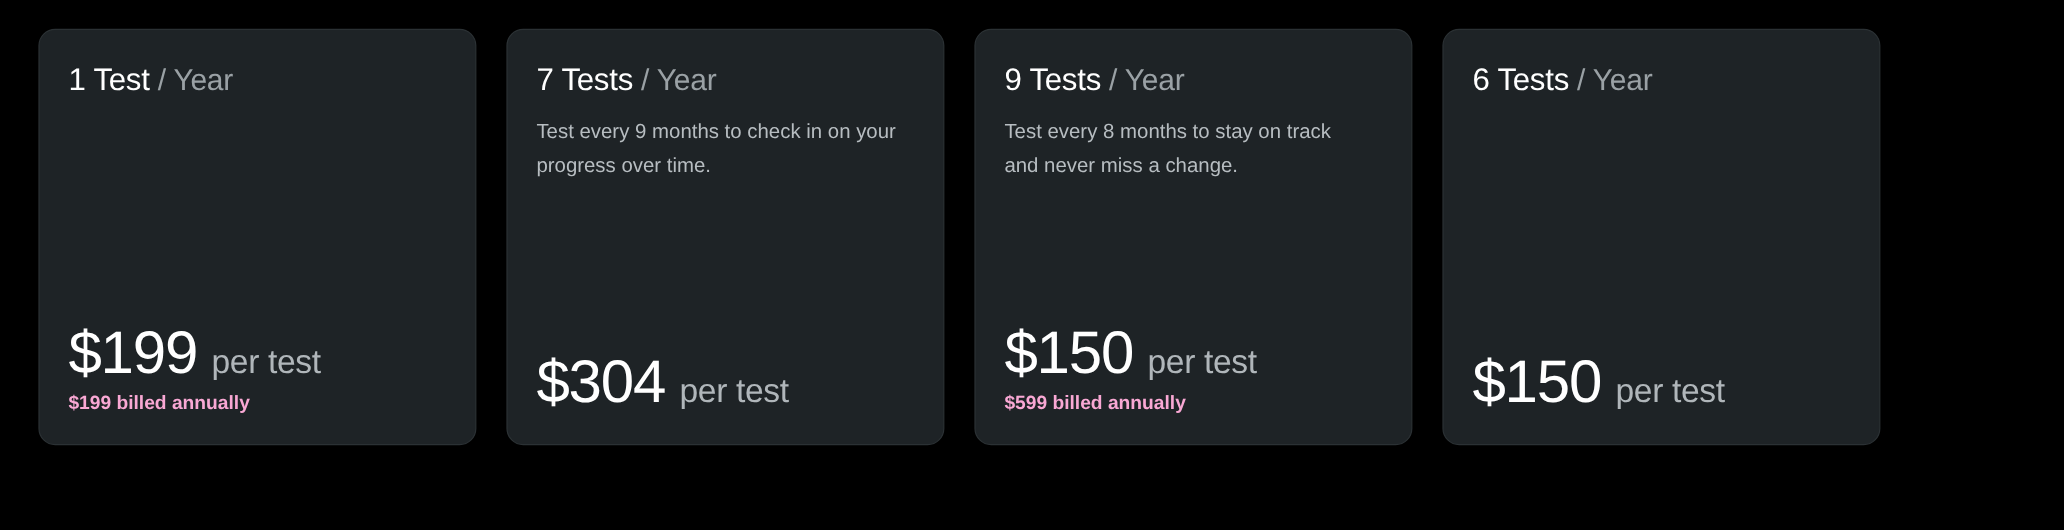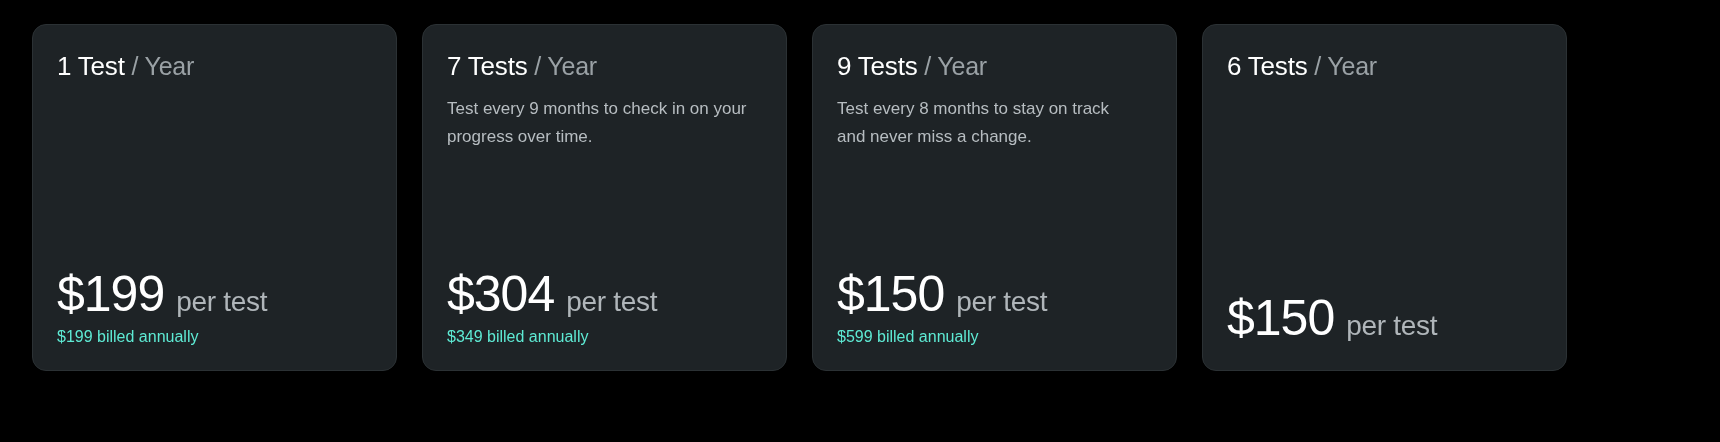--- a/index.html
+++ b/index.html
@@ -98,22 +98,22 @@
     font-size: 28px;
     line-height: 32px;
     color: #b0b6ba;
     font-weight: 400;
     margin-left: 12px;
     letter-spacing: -0.3px;
   }
   .billed-note {
     font-size: 16px;
     line-height: 22px;
-    color: #5eead4;
-    font-weight: 400;
+    color: #f9a8d4;
+    font-weight: 700;
     margin-top: 4px;
   }
 </style>
 </head>
 <body>
 
 <div id="pricing-root">
   <div class="cards-row">
 
     <div class="plan-card">
@@ -134,21 +134,20 @@
       <div class="card-title">
         <span class="count">7 Tests</span><span class="per-year" style="white-space: pre;"> / Year</span>
       </div>
       <p class="card-desc">Test every 9 months to check in on your progress over time.</p>
       <div class="spacer"></div>
       <div class="price-block">
         <div class="price-line">
           <span class="price-amount">$304</span>
           <span class="price-unit">per test</span>
         </div>
-        <div class="billed-note">$349 billed annually</div>
       </div>
     </div>
 
     <div class="plan-card">
       <div class="card-title">
         <span class="count">9 Tests</span><span class="per-year" style="white-space: pre;"> / Year</span>
       </div>
       <p class="card-desc">Test every 8 months to stay on track and never miss a change.</p>
       <div class="spacer"></div>
       <div class="price-block">

